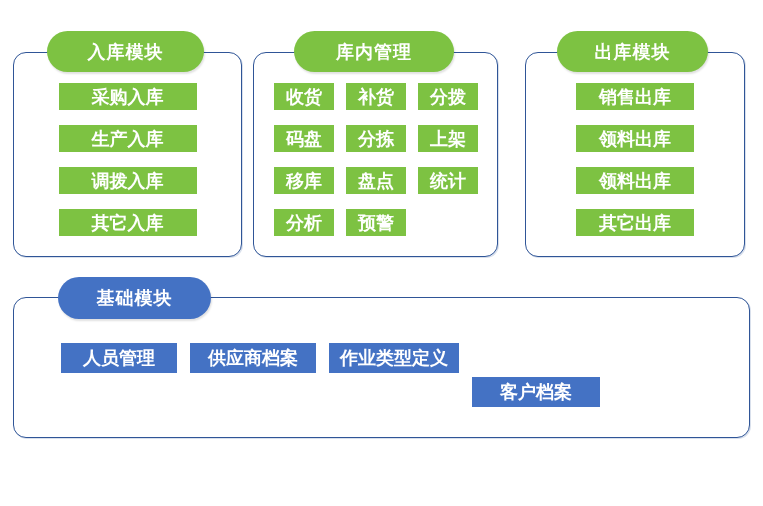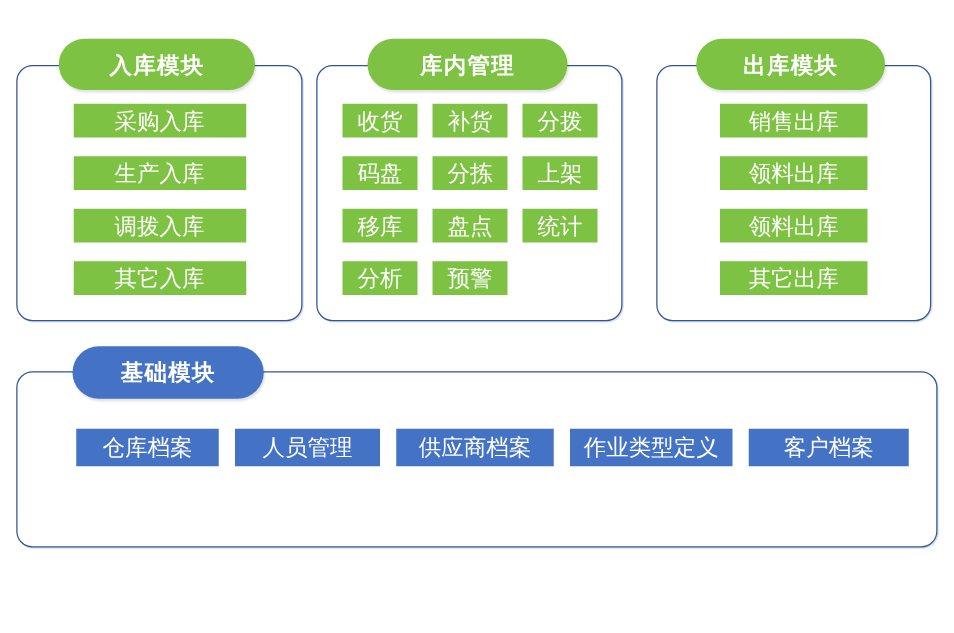--- a/index.html
+++ b/index.html
@@ -53,21 +53,21 @@
   .pill.green { background: var(--green); }
   .pill.blue  { background: var(--blue);  }
   #pill-inbound  { left: 47px;  top: 31px;  width: 157px; }
   #pill-inwh     { left: 294px; top: 31px;  width: 160px; }
   #pill-outbound { left: 557px; top: 31px;  width: 151px; }
   #pill-base     { left: 58px;  top: 277px; width: 153px; height: 42px; }
 
   
   .box {
     color: var(--text);
-    font-weight: normal;
+    font-weight: bold;
     font-size: 18px;
     display: flex;
     align-items: center;
     justify-content: center;
     box-sizing: border-box;
     white-space: nowrap;
   }
   .box.green { background: var(--green); height: 27px; }
   .box.blue  { background: var(--blue);  height: 30px; }
 
@@ -97,21 +97,21 @@
     padding: 45px 0 0 47px;
     display: flex;
     flex-direction: column;
     gap: 7px;
   }
   .row { display: flex; gap: 13px; }
   .bw1 { width: 114px; }
   .bw2 { width: 116px; }
   .bw3 { width: 126px; }
   .bw4 { width: 130px; }
-  .bw5 { width: 128px; }
+  .bw5 { width: 128px; margin-top: 34px; }
 </style>
 </head>
 <body style="background: rgb(255, 255, 255);">
 
 <div class="canvas">
 
   <section class="panel" id="panel-inbound">
     <div class="col">
       <div class="box green">采购入库</div>
       <div class="box green">生产入库</div>
@@ -141,21 +141,20 @@
       <div class="box green">销售出库</div>
       <div class="box green">领料出库</div>
       <div class="box green">领料出库</div>
       <div class="box green">其它出库</div>
     </div>
   </section>
 
   <section class="panel" id="panel-base">
     <div class="rows">
       <div class="row">
-        <div class="box blue bw1">仓库档案</div>
         <div class="box blue bw2">人员管理</div>
         <div class="box blue bw3">供应商档案</div>
         <div class="box blue bw4">作业类型定义</div>
         <div class="box blue bw5">客户档案</div>
       </div>
     </div>
   </section>
 
   <div class="pill green" id="pill-inbound">入库模块</div>
   <div class="pill green" id="pill-inwh">库内管理</div>

